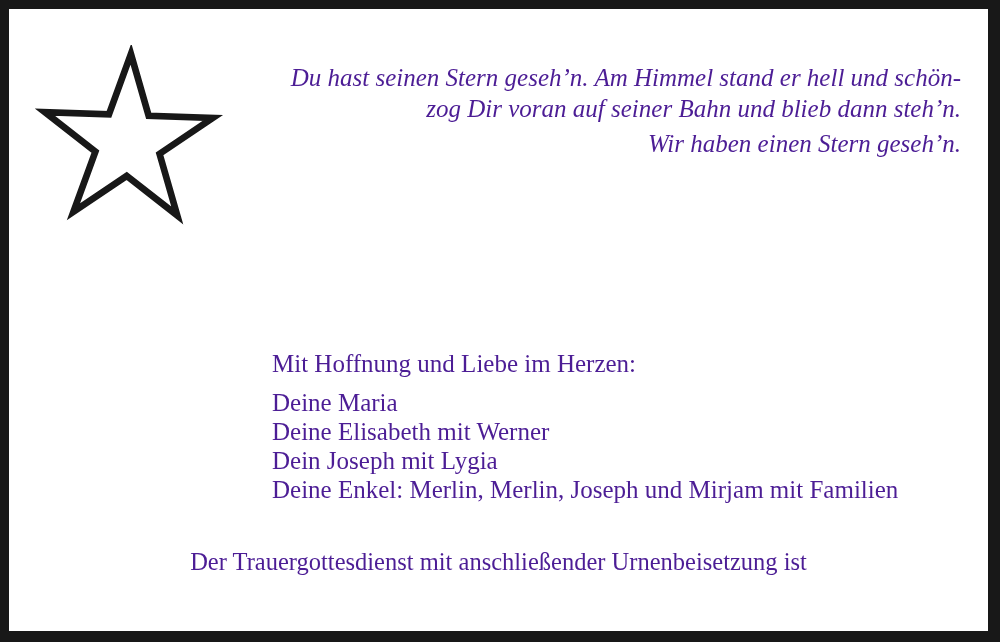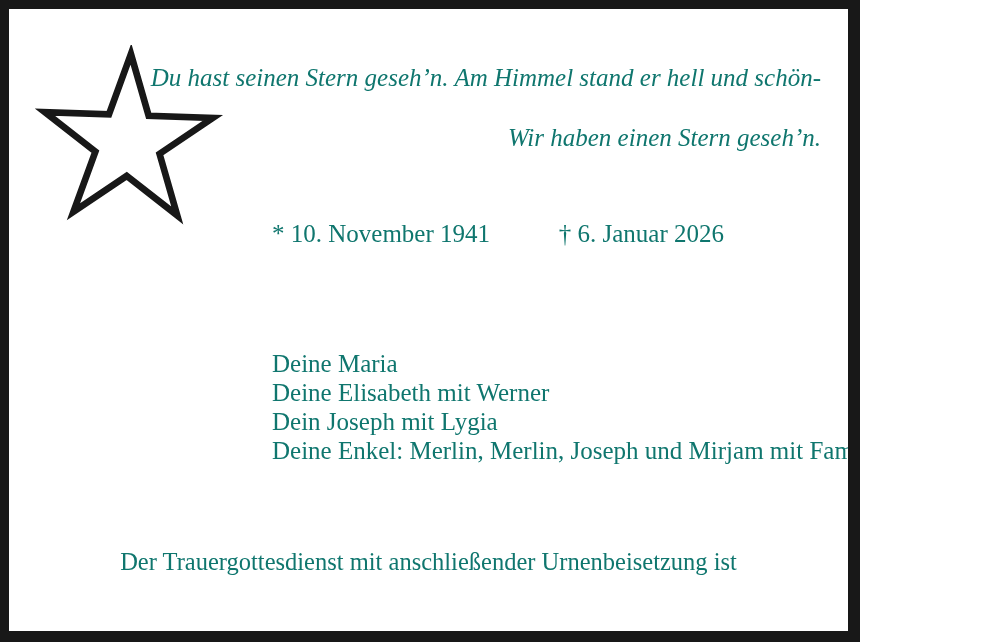--- a/index.html
+++ b/index.html
@@ -2,29 +2,29 @@
 <html lang="de"><head>
 <meta charset="utf-8">
 <style>
   html, body {
     margin: 0;
     padding: 0;
     background: #ffffff;
   }
   .frame {
     position: relative;
-    width: 860px;
+    width: 1000px;
     height: 642px;
     box-sizing: border-box;
     background: #ffffff;
     border-style: solid;
     border-color: #181818;
     border-width: 9px 12px 11px 9px;
     font-family: "Liberation Serif", serif;
-    color: #0f766e;
+    color: #4c1d95;
     overflow: hidden;
   }
 
   
   .star-wrap {
     position: absolute;
     left: 24px;
     top: 36px;
     width: 190px;
     height: 186px;
@@ -36,21 +36,21 @@
     position: absolute;
     top: 53px;
     right: 27px;
     text-align: right;
     font-style: italic;
     font-size: 25px;
     line-height: 31px;
     white-space: nowrap;
   }
   .epigraph-closing {
-    margin-top: 29px;
+    margin-top: 4px;
   }
 
   
   .memorial {
     position: absolute;
     left: 263px;
     top: 176px;
     width: 452px;
     text-align: center;
   }
@@ -108,31 +108,29 @@
 <div class="frame">
 
   <div class="star-wrap">
     <svg width="190" height="186" viewBox="0 0 200 195" xmlns="http://www.w3.org/2000/svg">
       <polygon points="100,9 120.9,73.3 188.4,73.3 133.8,113.0 154.7,177.2 100,137.5 45.3,177.2 66.2,113.0 11.6,73.3 79.1,73.3" fill="none" stroke="#181818" stroke-width="7" stroke-linejoin="miter"></polygon>
     </svg>
   </div>
 
   <div class="epigraph">
     <div>Du hast seinen Stern geseh’n. Am Himmel stand er hell und schön-</div>
+    <div>zog Dir voran auf seiner Bahn und blieb dann steh’n.</div>
     <div class="epigraph-closing">Wir haben einen Stern geseh’n.</div>
   </div>
 
   <div class="memorial">
-    <div class="dates-row">
-      <span>* 10. November 1941</span>
-      <span>† 6. Januar 2026</span>
-    </div>
   </div>
 
   <div class="condolence">
+    <div class="condolence-intro">Mit Hoffnung und Liebe im Herzen:</div>
     <div class="mourners-list" id="mourners-list">
         <div class="mourner-line"><span>Deine </span><b>Maria</b></div>
         <div class="mourner-line"><span>Deine </span><b>Elisabeth</b><span> mit </span><b>Werner</b></div>
         <div class="mourner-line"><span>Dein </span><b>Joseph</b><span> mit </span><b>Lygia</b></div>
         <div class="mourner-line"><span>Deine Enkel: </span><b>Merlin, Merlin</b><span>, </span><b>Joseph</b><span> und </span><b>Mirjam</b><span> mit Familien</span></div>
       </div>
   </div>
 
   <div class="service">
     <div>Der Trauergottesdienst mit anschließender Urnenbeisetzung ist</div>

